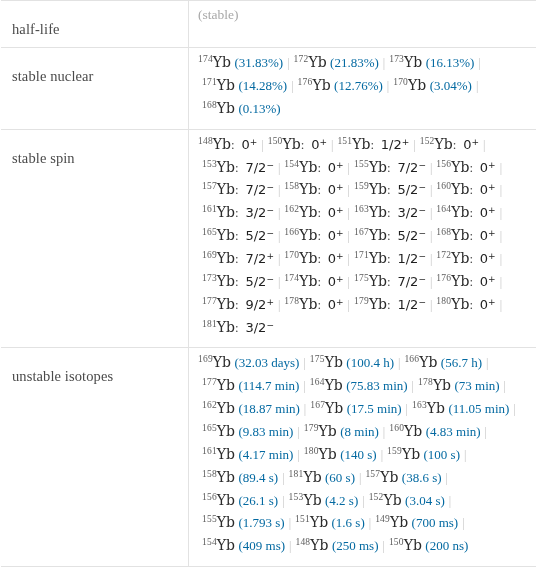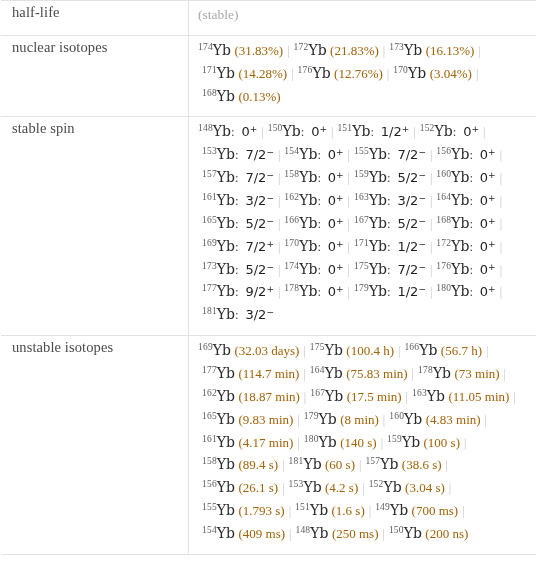--- a/index.html
+++ b/index.html
@@ -23,21 +23,21 @@
   table.props tr {
     border-top: 1px solid #e2e2e2;
     border-bottom: 1px solid #e2e2e2;
   }
   td.label {
     width: 188px;
     box-sizing: border-box;
     border-right: 1px solid #e2e2e2;
     border-left: 1px solid #ffffff;
     vertical-align: top;
-    padding: 2px 0 9px 11px;
+    padding: 19px 0 9px 11px;
     font-family: "Liberation Serif", "DejaVu Serif", serif;
     font-size: 14.5px;
     color: #4a4a4a;
     line-height: 1.25;
     letter-spacing: 0.1px;
     margin-top: 44px;
   }
   td.value {
     box-sizing: border-box;
     vertical-align: top;
@@ -63,21 +63,21 @@
   .iso .sym {
     font-family: "DejaVu Serif", "Liberation Serif", serif;
     font-size: 14px;
     color: #2b2b2b;
   }
   .iso .colon {
     font-size: 13px;
     color: #4a4a4a;
   }
   .paren {
-    color: #a16207;
+    color: #0369a1;
     font-size: 13px;
     white-space: nowrap;
   }
   .spinval {
     font-family: "DejaVu Sans", "Liberation Sans", sans-serif;
     font-size: 13px;
     color: #1f1f1f;
     white-space: nowrap;
   }
   .spinval sup {
@@ -101,21 +101,21 @@
   <tbody>
 
     <tr>
       <td class="label">half-life</td>
       <td class="value">
         <span class="stablenote">(stable)</span>
       </td>
     </tr>
 
     <tr>
-      <td class="label">nuclear isotopes</td>
+      <td class="label">stable nuclear</td>
       <td class="value">
         <span class="iso-list" id="stable-list"><span class="iso"><span class="mass">174</span><span class="sym">Yb</span></span>&nbsp;<span class="paren">(31.83%)</span><span class="sep">&nbsp;|&nbsp;</span><span class="iso"><span class="mass">172</span><span class="sym">Yb</span></span>&nbsp;<span class="paren">(21.83%)</span><span class="sep">&nbsp;|&nbsp;</span><span class="iso"><span class="mass">173</span><span class="sym">Yb</span></span>&nbsp;<span class="paren">(16.13%)</span><span class="sep">&nbsp;|&nbsp;</span><span class="iso"><span class="mass">171</span><span class="sym">Yb</span></span>&nbsp;<span class="paren">(14.28%)</span><span class="sep">&nbsp;|&nbsp;</span><span class="iso"><span class="mass">176</span><span class="sym">Yb</span></span>&nbsp;<span class="paren">(12.76%)</span><span class="sep">&nbsp;|&nbsp;</span><span class="iso"><span class="mass">170</span><span class="sym">Yb</span></span>&nbsp;<span class="paren">(3.04%)</span><span class="sep">&nbsp;|&nbsp;</span><span class="iso"><span class="mass">168</span><span class="sym">Yb</span></span>&nbsp;<span class="paren">(0.13%)</span></span>
       </td>
     </tr>
 
     <tr>
       <td class="label">stable spin</td>
       <td class="value">
         <span class="iso-list" id="spin-list"><span class="iso"><span class="mass">148</span><span class="sym">Yb</span><span class="colon">:</span></span>&nbsp;&nbsp;<span class="spinval">0<sup>+</sup></span><span class="sep">&nbsp;|&nbsp;</span><span class="iso"><span class="mass">150</span><span class="sym">Yb</span><span class="colon">:</span></span>&nbsp;&nbsp;<span class="spinval">0<sup>+</sup></span><span class="sep">&nbsp;|&nbsp;</span><span class="iso"><span class="mass">151</span><span class="sym">Yb</span><span class="colon">:</span></span>&nbsp;&nbsp;<span class="spinval">1/2<sup>+</sup></span><span class="sep">&nbsp;|&nbsp;</span><span class="iso"><span class="mass">152</span><span class="sym">Yb</span><span class="colon">:</span></span>&nbsp;&nbsp;<span class="spinval">0<sup>+</sup></span><span class="sep">&nbsp;|&nbsp;</span><span class="iso"><span class="mass">153</span><span class="sym">Yb</span><span class="colon">:</span></span>&nbsp;&nbsp;<span class="spinval">7/2<sup>−</sup></span><span class="sep">&nbsp;|&nbsp;</span><span class="iso"><span class="mass">154</span><span class="sym">Yb</span><span class="colon">:</span></span>&nbsp;&nbsp;<span class="spinval">0<sup>+</sup></span><span class="sep">&nbsp;|&nbsp;</span><span class="iso"><span class="mass">155</span><span class="sym">Yb</span><span class="colon">:</span></span>&nbsp;&nbsp;<span class="spinval">7/2<sup>−</sup></span><span class="sep">&nbsp;|&nbsp;</span><span class="iso"><span class="mass">156</span><span class="sym">Yb</span><span class="colon">:</span></span>&nbsp;&nbsp;<span class="spinval">0<sup>+</sup></span><span class="sep">&nbsp;|&nbsp;</span><span class="iso"><span class="mass">157</span><span class="sym">Yb</span><span class="colon">:</span></span>&nbsp;&nbsp;<span class="spinval">7/2<sup>−</sup></span><span class="sep">&nbsp;|&nbsp;</span><span class="iso"><span class="mass">158</span><span class="sym">Yb</span><span class="colon">:</span></span>&nbsp;&nbsp;<span class="spinval">0<sup>+</sup></span><span class="sep">&nbsp;|&nbsp;</span><span class="iso"><span class="mass">159</span><span class="sym">Yb</span><span class="colon">:</span></span>&nbsp;&nbsp;<span class="spinval">5/2<sup>−</sup></span><span class="sep">&nbsp;|&nbsp;</span><span class="iso"><span class="mass">160</span><span class="sym">Yb</span><span class="colon">:</span></span>&nbsp;&nbsp;<span class="spinval">0<sup>+</sup></span><span class="sep">&nbsp;|&nbsp;</span><span class="iso"><span class="mass">161</span><span class="sym">Yb</span><span class="colon">:</span></span>&nbsp;&nbsp;<span class="spinval">3/2<sup>−</sup></span><span class="sep">&nbsp;|&nbsp;</span><span class="iso"><span class="mass">162</span><span class="sym">Yb</span><span class="colon">:</span></span>&nbsp;&nbsp;<span class="spinval">0<sup>+</sup></span><span class="sep">&nbsp;|&nbsp;</span><span class="iso"><span class="mass">163</span><span class="sym">Yb</span><span class="colon">:</span></span>&nbsp;&nbsp;<span class="spinval">3/2<sup>−</sup></span><span class="sep">&nbsp;|&nbsp;</span><span class="iso"><span class="mass">164</span><span class="sym">Yb</span><span class="colon">:</span></span>&nbsp;&nbsp;<span class="spinval">0<sup>+</sup></span><span class="sep">&nbsp;|&nbsp;</span><span class="iso"><span class="mass">165</span><span class="sym">Yb</span><span class="colon">:</span></span>&nbsp;&nbsp;<span class="spinval">5/2<sup>−</sup></span><span class="sep">&nbsp;|&nbsp;</span><span class="iso"><span class="mass">166</span><span class="sym">Yb</span><span class="colon">:</span></span>&nbsp;&nbsp;<span class="spinval">0<sup>+</sup></span><span class="sep">&nbsp;|&nbsp;</span><span class="iso"><span class="mass">167</span><span class="sym">Yb</span><span class="colon">:</span></span>&nbsp;&nbsp;<span class="spinval">5/2<sup>−</sup></span><span class="sep">&nbsp;|&nbsp;</span><span class="iso"><span class="mass">168</span><span class="sym">Yb</span><span class="colon">:</span></span>&nbsp;&nbsp;<span class="spinval">0<sup>+</sup></span><span class="sep">&nbsp;|&nbsp;</span><span class="iso"><span class="mass">169</span><span class="sym">Yb</span><span class="colon">:</span></span>&nbsp;&nbsp;<span class="spinval">7/2<sup>+</sup></span><span class="sep">&nbsp;|&nbsp;</span><span class="iso"><span class="mass">170</span><span class="sym">Yb</span><span class="colon">:</span></span>&nbsp;&nbsp;<span class="spinval">0<sup>+</sup></span><span class="sep">&nbsp;|&nbsp;</span><span class="iso"><span class="mass">171</span><span class="sym">Yb</span><span class="colon">:</span></span>&nbsp;&nbsp;<span class="spinval">1/2<sup>−</sup></span><span class="sep">&nbsp;|&nbsp;</span><span class="iso"><span class="mass">172</span><span class="sym">Yb</span><span class="colon">:</span></span>&nbsp;&nbsp;<span class="spinval">0<sup>+</sup></span><span class="sep">&nbsp;|&nbsp;</span><span class="iso"><span class="mass">173</span><span class="sym">Yb</span><span class="colon">:</span></span>&nbsp;&nbsp;<span class="spinval">5/2<sup>−</sup></span><span class="sep">&nbsp;|&nbsp;</span><span class="iso"><span class="mass">174</span><span class="sym">Yb</span><span class="colon">:</span></span>&nbsp;&nbsp;<span class="spinval">0<sup>+</sup></span><span class="sep">&nbsp;|&nbsp;</span><span class="iso"><span class="mass">175</span><span class="sym">Yb</span><span class="colon">:</span></span>&nbsp;&nbsp;<span class="spinval">7/2<sup>−</sup></span><span class="sep">&nbsp;|&nbsp;</span><span class="iso"><span class="mass">176</span><span class="sym">Yb</span><span class="colon">:</span></span>&nbsp;&nbsp;<span class="spinval">0<sup>+</sup></span><span class="sep">&nbsp;|&nbsp;</span><span class="iso"><span class="mass">177</span><span class="sym">Yb</span><span class="colon">:</span></span>&nbsp;&nbsp;<span class="spinval">9/2<sup>+</sup></span><span class="sep">&nbsp;|&nbsp;</span><span class="iso"><span class="mass">178</span><span class="sym">Yb</span><span class="colon">:</span></span>&nbsp;&nbsp;<span class="spinval">0<sup>+</sup></span><span class="sep">&nbsp;|&nbsp;</span><span class="iso"><span class="mass">179</span><span class="sym">Yb</span><span class="colon">:</span></span>&nbsp;&nbsp;<span class="spinval">1/2<sup>−</sup></span><span class="sep">&nbsp;|&nbsp;</span><span class="iso"><span class="mass">180</span><span class="sym">Yb</span><span class="colon">:</span></span>&nbsp;&nbsp;<span class="spinval">0<sup>+</sup></span><span class="sep">&nbsp;|&nbsp;</span><span class="iso"><span class="mass">181</span><span class="sym">Yb</span><span class="colon">:</span></span>&nbsp;&nbsp;<span class="spinval">3/2<sup>−</sup></span></span>
       </td>

